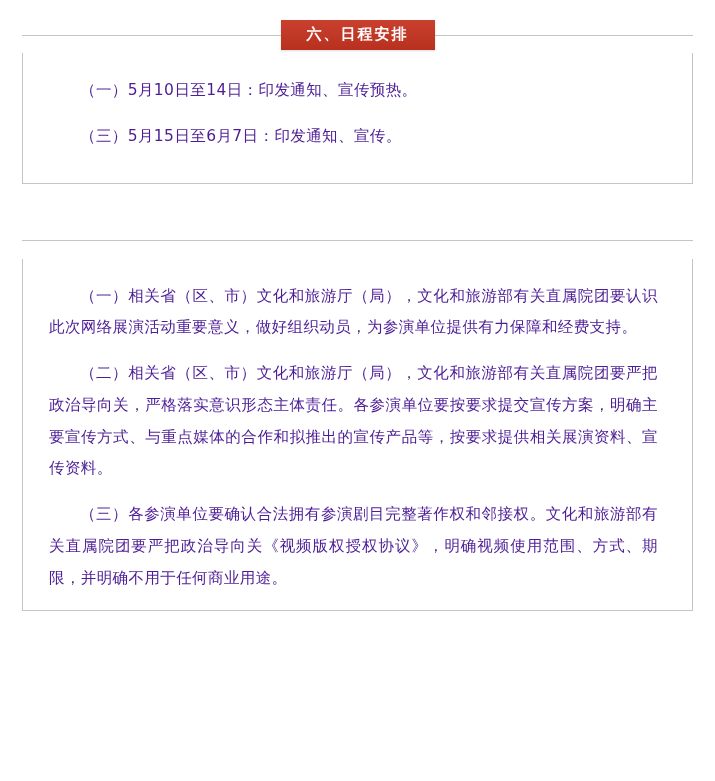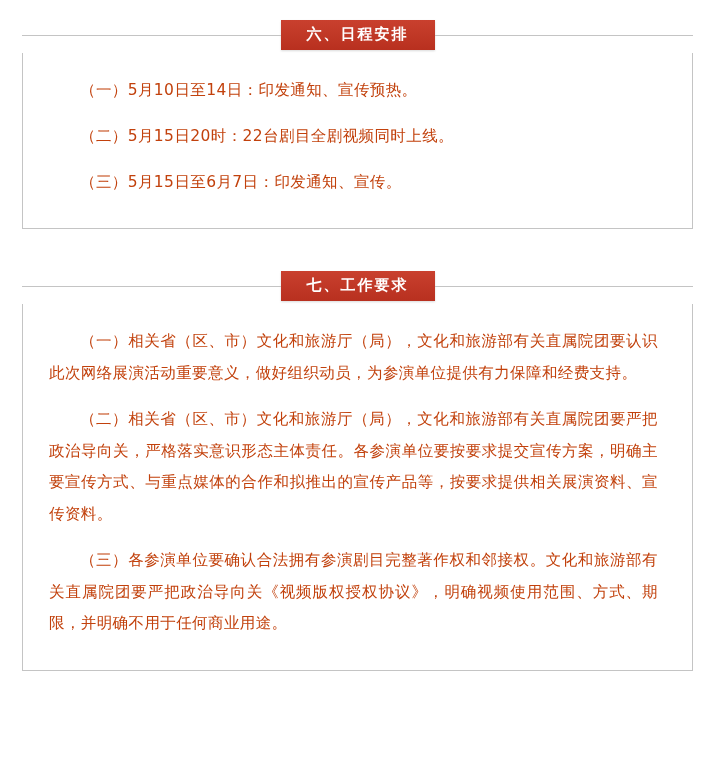--- a/index.html
+++ b/index.html
@@ -53,58 +53,56 @@
     border: 1px solid #c4c4c4;
     border-top: none;
     box-sizing: border-box;
     padding: 22px 26px 26px 26px;
     margin-top: -1px;
     background: #ffffff;
   }
   .para {
     font-size: 15.5px;
     line-height: 2.05;
-    color: #c2410c;
+    color: #4c1d95;
     text-align: justify;
     margin: 0 8px 14px 0;
     text-indent: 2em;
     letter-spacing: 0.4px;
   }
   .para:last-child {
     margin-bottom: 0;
   }
   .section-1 .body-box {
     padding-bottom: 30px;
   }
   .section-2 .body-box {
-    padding-bottom: 30px;
+    padding-bottom: 16px;
   }
 </style>
 </head>
 <body>
 
 <div class="page">
 
   <div class="section section-1">
     <div class="header-row">
       <div class="header-line"></div>
       <div class="header-badge">六、日程安排</div>
       <div class="header-line"></div>
     </div>
     <div class="body-box">
       <p class="para">（一）5月10日至14日：印发通知、宣传预热。</p>
-      <p class="para">（二）5月15日20时：22台剧目全剧视频同时上线。</p>
       <p class="para">（三）5月15日至6月7日：印发通知、宣传。</p>
     </div>
   </div>
 
   <div class="section section-2">
     <div class="header-row">
       <div class="header-line"></div>
-      <div class="header-badge">七、工作要求</div>
       <div class="header-line"></div>
     </div>
     <div class="body-box">
       <p class="para">（一）相关省（区、市）文化和旅游厅（局），文化和旅游部有关直属院团要认识此次网络展演活动重要意义，做好组织动员，为参演单位提供有力保障和经费支持。</p>
       <p class="para">（二）相关省（区、市）文化和旅游厅（局），文化和旅游部有关直属院团要严把政治导向关，严格落实意识形态主体责任。各参演单位要按要求提交宣传方案，明确主要宣传方式、与重点媒体的合作和拟推出的宣传产品等，按要求提供相关展演资料、宣传资料。</p>
       <p class="para">（三）各参演单位要确认合法拥有参演剧目完整著作权和邻接权。文化和旅游部有关直属院团要严把政治导向关《视频版权授权协议》，明确视频使用范围、方式、期限，并明确不用于任何商业用途。</p>
     </div>
   </div>
 
 </div>

